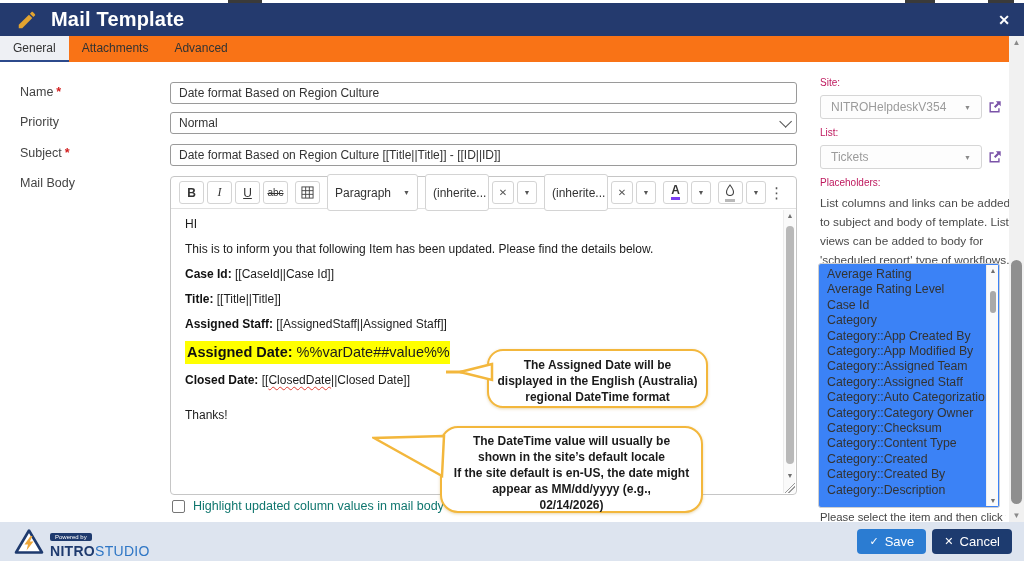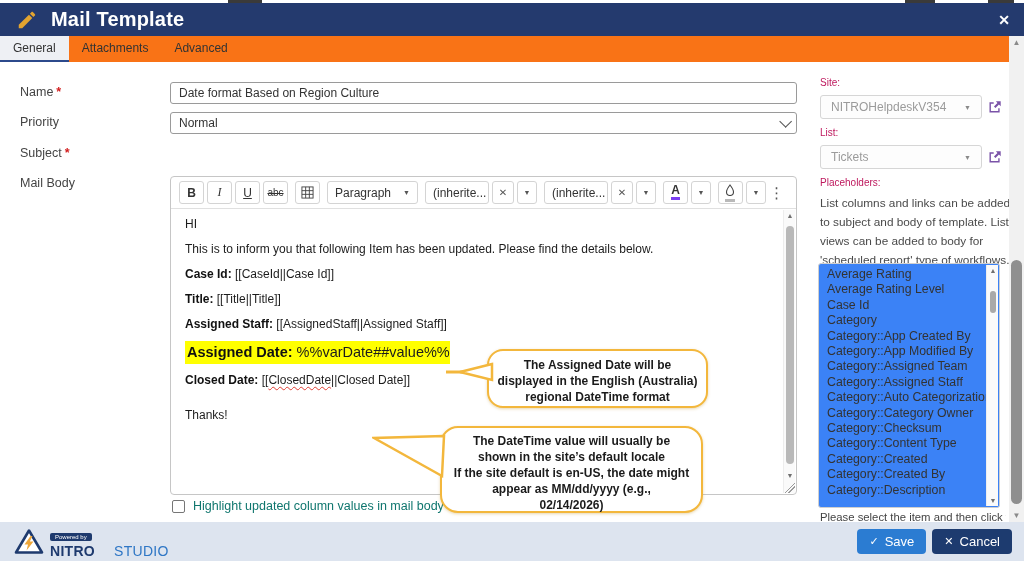--- a/index.html
+++ b/index.html
@@ -31,21 +31,21 @@
   .selbox .chev { margin-left:auto; width:9px; height:9px; border-right:1.5px solid #555; border-bottom:1.5px solid #555; transform:rotate(45deg) translateY(-3px); }
 
   
   .editor { position:absolute; left:170px; top:176px; width:627px; height:319px; border:1px solid #c6c6c6; border-radius:4px; background:#fff; }
   .etoolbar { height:32px; border-bottom:1px solid #e0e0e0; display:flex; align-items:center; padding:0 8px; gap:3px; }
   .tbtn { height:23px; min-width:25px; border:1px solid #d4d4d4; border-radius:3px; background:#fff; display:flex; align-items:center; justify-content:center; font-size:12px; color:#333; padding:0 4px; cursor:pointer; }
   .tbtn.b { font-weight:700; }
   .tbtn.i { font-style:italic; font-family:"Liberation Serif",serif; }
   .tbtn.u { text-decoration:underline; }
   .tbtn.s { font-size:10px; text-decoration:line-through; }
-  .tdrop { height:23px; border:1px solid #d4d4d4; border-radius:3px; background:#fff; display:flex; align-items:center; font-size:12px; color:#333; padding:0 7px; gap:12px; cursor:pointer; }
+  .tdrop { height:37px; border:1px solid #d4d4d4; border-radius:3px; background:#fff; display:flex; align-items:center; font-size:12px; color:#333; padding:0 7px; gap:12px; cursor:pointer; }
   .tri { font-size:7px; color:#555; }
   .sp6 { width:5px; }
   .kebab { margin-left:auto; margin-right:4px; font-size:15px; color:#555; cursor:pointer; letter-spacing:0; }
   .colorA { font-weight:700; border-bottom:3px solid #7b3ff2; line-height:11px; padding-bottom:1px; }
   .dropu { border-bottom:3px solid #b9b9b9; line-height:11px; padding-bottom:1px; }
 
   .ebody { position:absolute; left:0; top:32px; right:13px; bottom:0; padding:8px 14px; overflow:hidden; font-size:12px; color:#1c1c1c; }
   .ed-line { line-height:14px; margin-bottom:11px; }
   .ed-line b { color:#111; }
   .ed-line.large { font-size:14.5px; line-height:20px; }
@@ -90,21 +90,21 @@
   .pgscroll .up { position:absolute; top:2px; width:15px; text-align:center; font-size:8px; color:#8a8a8a; }
   .pgscroll .thumb { position:absolute; top:224px; left:2px; width:11px; height:244px; background:#8f8f8f; border-radius:6px; }
   .pgscroll .dn { position:absolute; bottom:2px; width:15px; text-align:center; font-size:8px; color:#8a8a8a; }
 
   
   .footer { position:absolute; left:0; bottom:0; width:1024px; height:39px; background:#dde4ef; display:flex; align-items:center; }
   .logo { display:flex; align-items:center; margin-left:14px; gap:6px; }
   .logo-text .pb { display:inline-block; background:#1e3a6e; color:#fff; font-size:6px; border-radius:2px; padding:1px 5px; margin-bottom:1px; }
   .logo-text .brand { font-size:14px; letter-spacing:.3px; }
   .logo-text .brand .n { color:#1e3a6e; font-weight:700; }
-  .logo-text .brand .s { color:#2e76c5; font-weight:400; margin-left:19px; }
+  .logo-text .brand .s { color:#2e76c5; font-weight:400; margin-left:0; }
   .btns { margin-left:auto; margin-right:12px; display:flex; gap:6px; }
   .btn { height:25px; border:none; border-radius:4px; color:#fff; font-family:"Liberation Sans",sans-serif; font-size:13px; display:flex; align-items:center; gap:6px; padding:0 12px; cursor:pointer; }
   .btn .glyph { font-size:11px; }
   .btn.save { background:#2b7cd2; }
   .btn.cancel { background:#1d3b6f; }
 </style>
 </head>
 <body>
 
 <div class="stage">
@@ -131,20 +131,21 @@
   <div class="flabel" style="top:85px;"><span>Name</span><span class="req">*</span></div>
   <div class="flabel" style="top:115px;">Priority</div>
   <div class="flabel" style="top:146px;"><span>Subject</span><span class="req">*</span></div>
   <div class="flabel" style="top:176px;">Mail Body</div>
 
   <input class="tinput" style="top: 82px;" value="Date format Based on Region Culture">
   <div class="selbox" style="top:112px;">
     <span>Normal</span>
     <span class="chev"></span>
   </div>
+  <input class="tinput" style="top: 144px;" value="Date format Based on Region Culture [[Title||Title]] - [[ID||ID]]">
 
   <div class="editor">
     <div class="etoolbar">
       <div class="tbtn b">B</div>
       <div class="tbtn i">I</div>
       <div class="tbtn u">U</div>
       <div class="tbtn s">abc</div>
       <div class="sp6"></div>
       <div class="tbtn">
         <svg width="13" height="13" viewBox="0 0 14 14">

